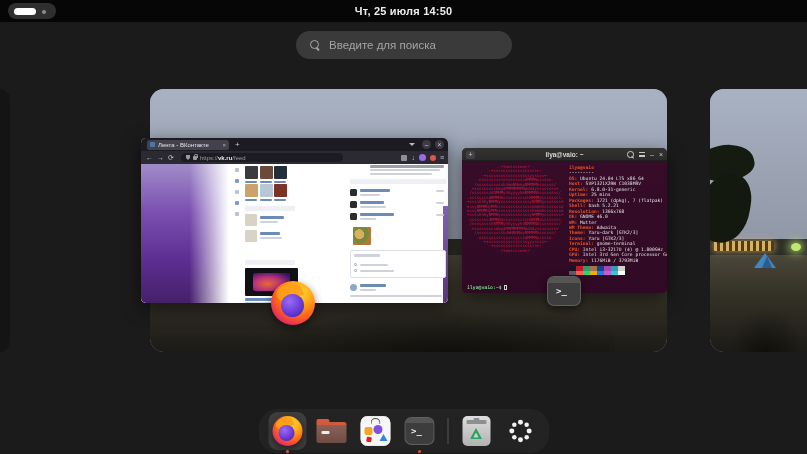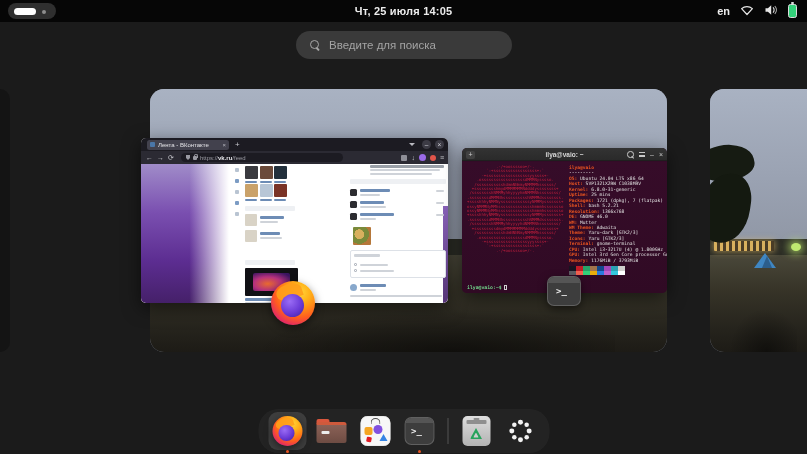--- a/index.html
+++ b/index.html
@@ -204,37 +204,21 @@
   .clickable { cursor:pointer; }
 </style>
 </head>
 <body>
 
 <div id="topbar">
   <div id="ws-pill" class="clickable">
     <div class="active-ws"></div>
     <div class="other-ws"></div>
   </div>
-  <div id="clock" class="clickable">Чт, 25 июля 14:05</div>
-  <div id="status">
-    <span id="kbd-layout">en</span>
-    <span>
-      <svg width="14" height="12" viewBox="0 0 14 12">
-          <path d="M7 10.5 L1.6 4.6 A8.2 8.2 0 0 1 12.4 4.6 Z" fill="none" stroke="#e6e6e6" stroke-width="1.2" stroke-linejoin="round"></path>
-        </svg>
-    </span>
-    <span>
-      <svg width="14" height="12" viewBox="0 0 14 12">
-        <path d="M1.5 4.2h2.4L7.2 1.2v9.6L3.9 7.8H1.5z" fill="#e6e6e6"></path>
-        <path d="M9 3.4a3.6 3.6 0 0 1 0 5.2" stroke="#e6e6e6" stroke-width="1.1" fill="none"></path>
-        <path d="M10.8 2a6 6 0 0 1 0 8" stroke="#e6e6e6" stroke-width="1.1" fill="none" opacity=".8"></path>
-      </svg>
-    </span>
-    <span class="batt"></span>
-  </div>
+  <div id="clock" class="clickable">Чт, 25 июля 14:50</div>
 </div>
 
 <div id="search" class="clickable">
   <span class="mag"></span>
   <span class="ph">Введите для поиска</span>
 </div>
 
 <div class="ws-card" id="ws-left"></div>
 
 <div class="ws-card" id="ws-main">

